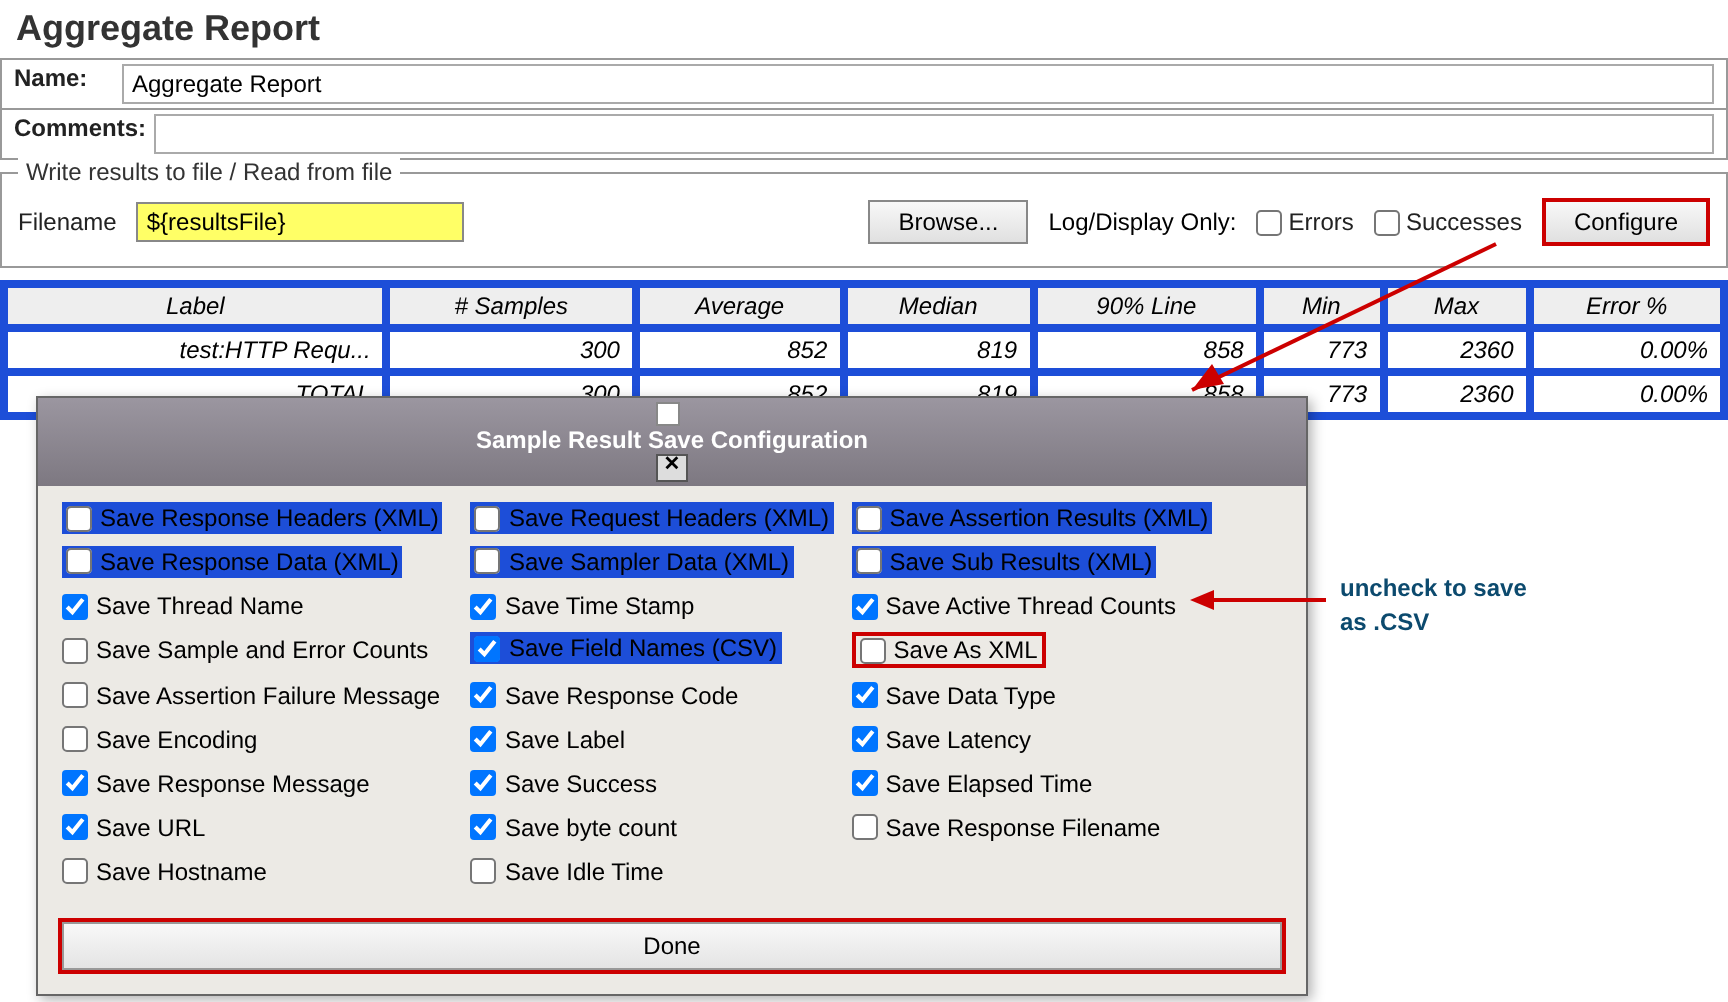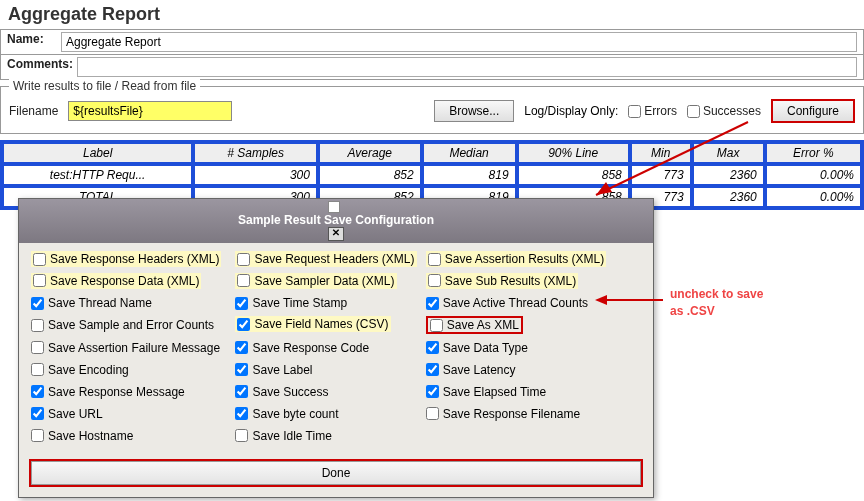--- a/index.html
+++ b/index.html
@@ -17,40 +17,40 @@
 .file-row label { color: #222; }
 .file-input { width: 164px; border: 1px solid #888; padding: 2px 4px; background: #ffff66; }
 .btn { background: linear-gradient(#f8f8f8,#e0e0e0); border: 1px solid #888; padding: 3px 14px; cursor: pointer; }
 .cb-inline { display: inline-flex; align-items: center; gap: 3px; }
 
 .config-btn { border: 2px solid #c00; }
 
 .table { width: 100%; border-collapse: collapse; margin-top: 6px; }
 .table th, .table td { border: 4px solid #1d4ed8; padding: 2px 6px; text-align: right; font-style: italic; }
 .table th { background: #eee; text-align: center; font-weight: normal; }
-.table td.left { text-align: center; }
+.table td.left { text-align: right; }
 
 .dialog { position: absolute; left: 18px; top: 198px; width: 636px; border: 1px solid #666; background: #eceae5; box-shadow: 2px 2px 6px rgba(0,0,0,.3); }
 .titlebar { background: linear-gradient(#9b96a0,#7d7881); color: #fff; padding: 2px 6px; font-weight: bold; display: flex; align-items: center; flex-direction: column; }
 .titlebar .spacer { flex: 1; }
 .titlebar .close { background: #ddd; color: #000; border: 1px solid #555; width: 16px; height: 14px; font-size: 10px; line-height: 10px; text-align: center; cursor: pointer; }
 .dlg-body { padding: 6px 10px 10px; }
 .opt-row { display: flex; }
 .opt-col { width: 33.3%; padding: 2px 2px; }
 .opt-col.c2 { width: 31%; }
 .opt-col.c3 { width: 35.7%; }
 .opt { display: flex; align-items: center; gap: 4px; padding: 2px 0; }
-.hl { background: #fef9c3; display: inline-flex; padding: 1px 2px; }
+.hl { background: #1d4ed8; display: inline-flex; padding: 1px 2px; }
 .redbox { border: 2px solid #c00; display: inline-flex; padding: 0 2px; align-items: center; gap: 4px; }
 .done-wrap { border: 2px solid #c00; margin-top: 12px; }
 .done-btn { width: 100%; background: linear-gradient(#f8f8f8,#e4e4e4); border: 1px solid #999; padding: 4px 0; cursor: pointer; }
 
 .arrow1 { position: absolute; left: 588px; top: 120px; width: 170px; height: 90px; pointer-events: none; }
 .arrow2 { position: absolute; left: 595px; top: 293px; width: 70px; height: 14px; pointer-events: none; }
-.note { position: absolute; left: 670px; top: 286px; color: #ef4444; font-weight: bold; font-size: 13px; line-height: 1.3; }
+.note { position: absolute; left: 670px; top: 286px; color: #0c4a6e; font-weight: bold; font-size: 13px; line-height: 1.3; }
 .ticon { width: 12px; height: 12px; background: #fff; border: 1px solid #888; display: inline-block; margin-right: 4px; }
 input[type=checkbox] { width: 13px; height: 13px; }
 </style>
 </head>
 <body>
 
 <div class="title">Aggregate Report</div>
 
 <div class="field-row first">
   <label>Name:</label>

